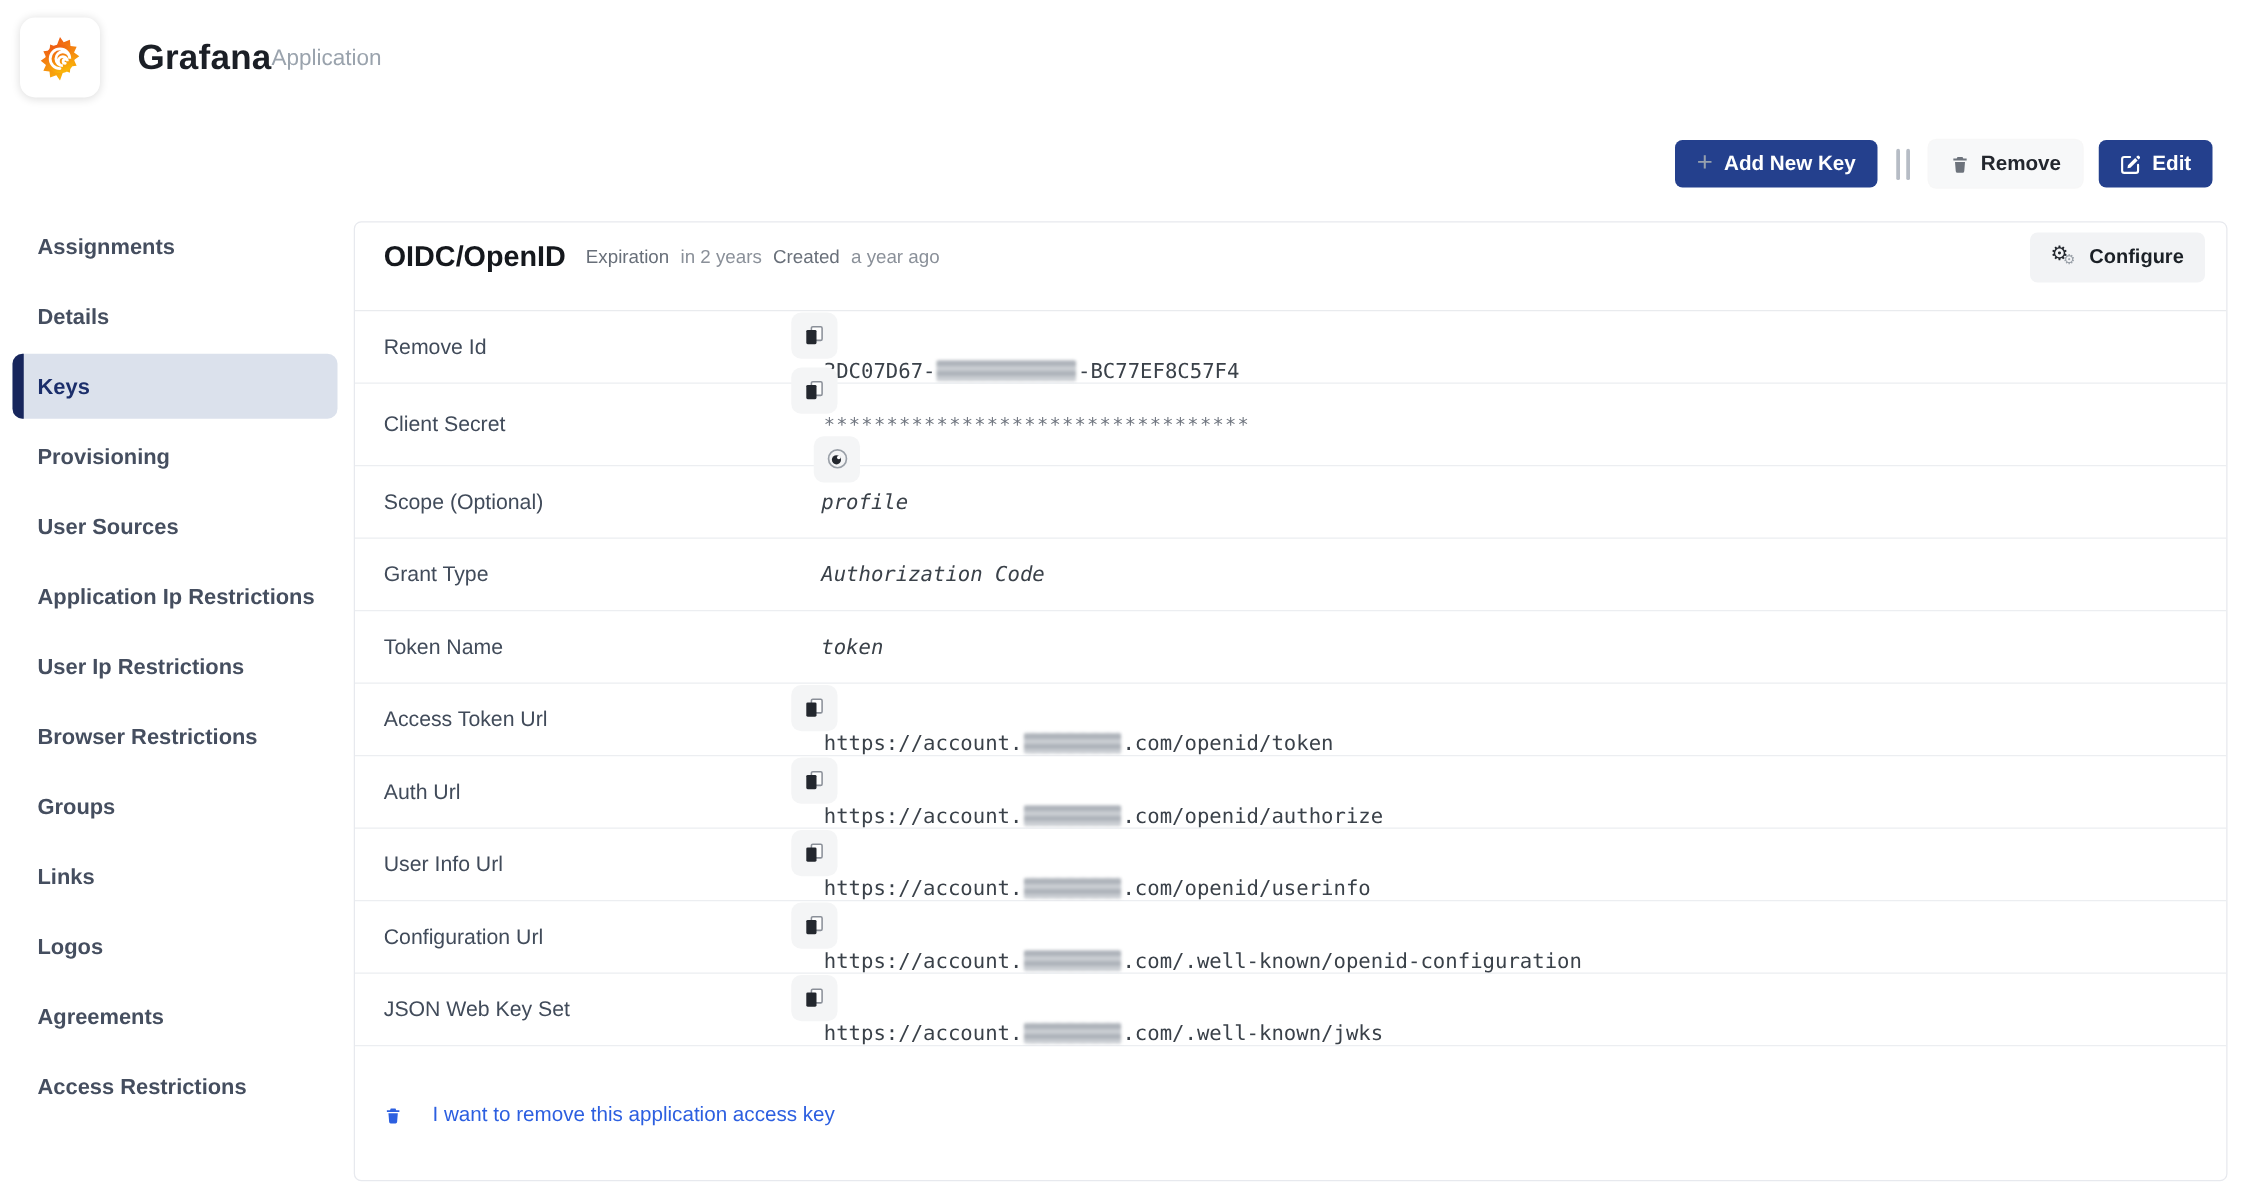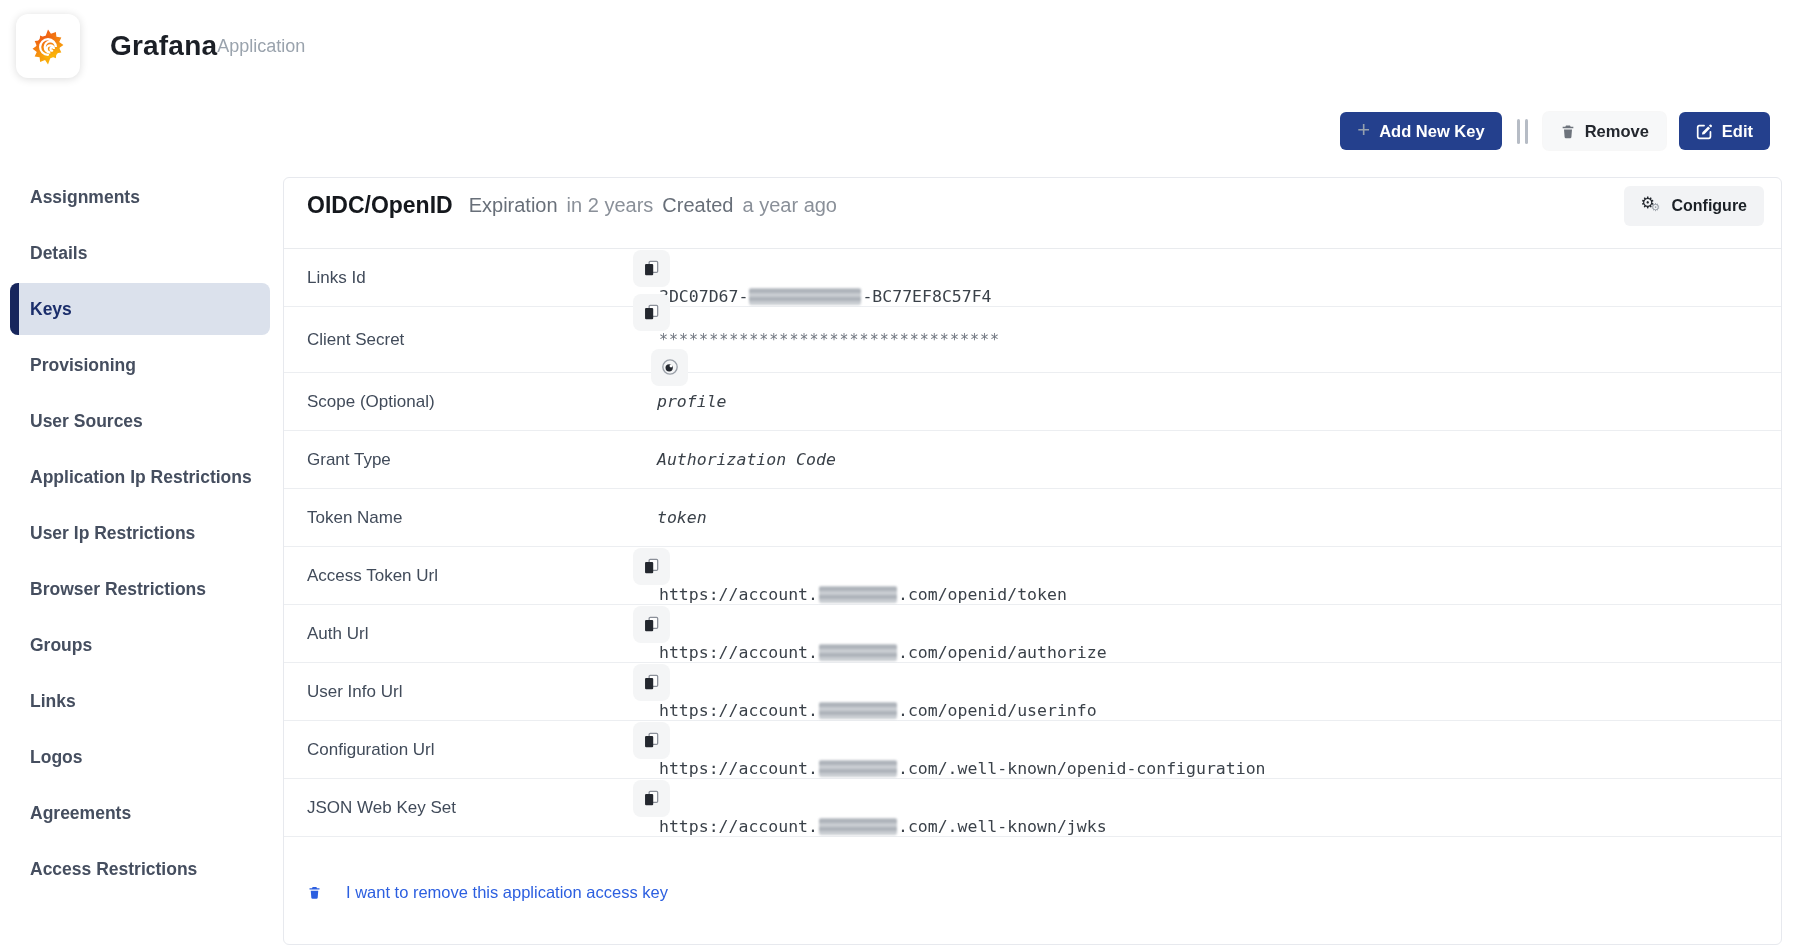--- a/index.html
+++ b/index.html
@@ -33,21 +33,21 @@
   .side-item.active { background:#dbe1ec; color:#1b2e6b; height:52px; margin:2px 0; }
   .side-item.active::before { content:""; position:absolute; left:0; top:0; bottom:0;
                width:9px; background:#17265c; border-radius:8px 0 0 8px; }
 
   
   .card { position:absolute; left:283px; top:177px; width:1499px; height:768px;
           background:#fff; border:1px solid #e7e9ee; border-radius:6px; }
   .card-header { display:flex; align-items:center; height:71px; padding:0 17px 15px 23px;
                  border-bottom:1px solid #e9ebee; }
   .card-title { font-size:23px; font-weight:700; color:#15181d; }
-  .card-meta { display:flex; align-items:baseline; gap:9px; margin-left:16px; font-size:20px; }
+  .card-meta { display:flex; align-items:baseline; gap:9px; margin-left:16px; font-size:15px; }
   .meta-label { color:#686f79; }
   .meta-value { color:#8a9099; }
   .btn-configure { margin-left:auto; display:flex; align-items:center; gap:10px; height:40px;
                    padding:0 17px; background:#f2f3f5; border:none; border-radius:6px;
                    font-size:16px; font-weight:600; color:#1b2026; cursor:pointer;
                    font-family:"Liberation Sans",sans-serif; }
   .gear-wrap { position:relative; width:20px; height:20px; }
   .gear-main { position:absolute; left:-1px; top:-3px; font-family:"DejaVu Sans",sans-serif;
                font-size:16px; color:#23272e; }
   .gear-small { position:absolute; left:9px; top:5px; font-family:"DejaVu Sans",sans-serif;
@@ -159,21 +159,21 @@
     <button class="btn-configure">
       <span class="gear-wrap">
         <span class="gear-main">⚙</span>
           <span class="gear-small">⚙</span>
       </span>
       <span>Configure</span>
     </button>
   </div>
 
   <div class="row">
-    <span class="row-label">Links Id</span>
+    <span class="row-label">Remove Id</span>
     <span class="row-value">
       <button class="sq-btn">
         <svg width="19" height="19" viewBox="0 0 20 20" class="icon-svg">
           <rect x="7.5" y="2.5" width="9" height="11.5" rx="1.2" fill="#fdfdfd" stroke="#8a8f98" stroke-width="1.3"></rect>
           <rect x="3.2" y="5.2" width="8.6" height="12" rx="1.2" fill="#23272e"></rect>
         </svg>
       </button>
       <span class="mono icon-gap"><span>3DC07D67-</span><span class="blur-chip blur-id"></span><span>-BC77EF8C57F4</span></span>
     </span>
   </div>

